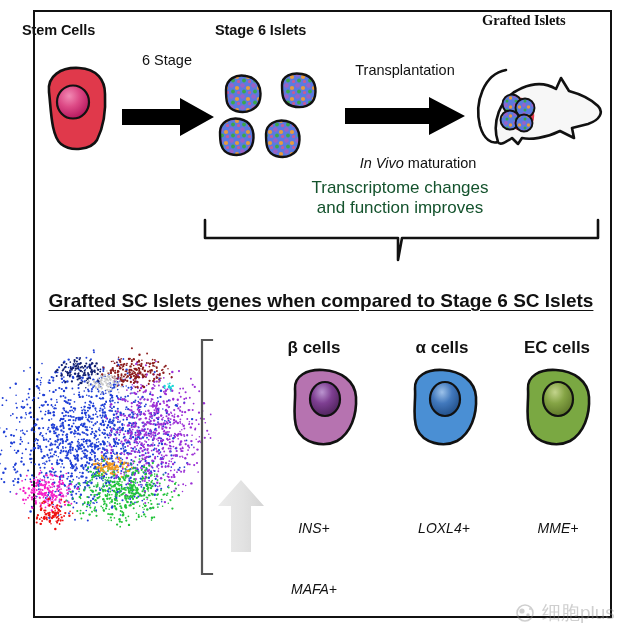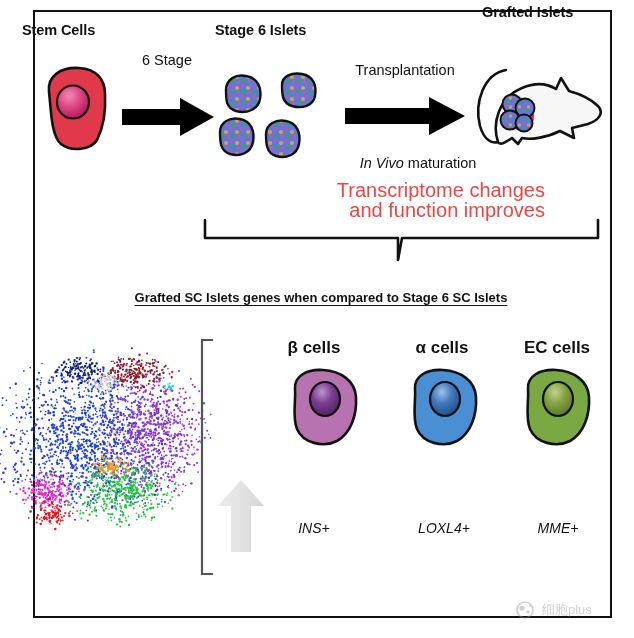--- a/index.html
+++ b/index.html
@@ -50,28 +50,28 @@
     font-style: italic;
     text-align: center;
     line-height: 1.44;
   }
   .celltype {
     font-weight: bold;
     font-size: 17px;
     text-align: center;
   }
   .red {
-    color: #ef4444;
-    font-size: 20px;
-    text-align: right;
+    color: #14532d;
+    font-size: 17px;
+    text-align: center;
     line-height: 1.32;
   }
   .underline-title {
     font-weight: bold;
-    font-size: 13px;
+    font-size: 19px;
     text-decoration: underline;
     text-underline-offset: 2.5px;
   }
   .italic { font-style: italic; }
 
   
   .blockarrow {
     position: absolute;
   }
 
@@ -79,39 +79,39 @@
   #watermark {
     position: absolute;
     left: 512px;
     top: 600px;
     display: flex;
     align-items: center;
     gap: 4px;
     opacity: 0.42;
   }
   #watermark .wm-text {
-    font-size: 13px;
+    font-size: 19px;
     color: #8e8e8e;
     white-space: pre;
   }
 
   svg { display: block; overflow: visible; }
 </style>
 </head>
 <body>
 
 <div id="figure">
 
   <div id="frame"></div>
 
   <div class="lbl hdr" style="left:22px; top:22px;">Stem Cells</div>
 
   <div class="lbl hdr" style="left:215px; top:22px;">Stage 6 Islets</div>
 
-  <div class="lbl hdr" style="left:482px; top:4px;">Grafted Islets</div>
+  <div class="lbl hdr" style="left:482px; top:12px;font-family:Liberation Serif, serif;">Grafted Islets</div>
 
   <svg style="position:absolute; left:35px; top:62px;" width="90" height="92">
     <defs>
       <radialGradient id="stemNucGrad" cx="38%" cy="32%" r="72%">
         <stop offset="0%" stop-color="#f28ab4"></stop>
         <stop offset="46%" stop-color="#dd4a86"></stop>
         <stop offset="100%" stop-color="#b3155c"></stop>
       </radialGradient>
     </defs>
     <path d="M14,30 C12,14 26,5 44,6 C62,7 70,18 70,32
@@ -3458,20 +3458,21 @@
       </radialGradient>
     </defs>
     <path d="M10,24 C9,11 22,4 38,5 C56,6 70,16 71,32
              C72,50 66,68 52,76 C38,83 18,78 12,64
              C7,52 11,36 10,24 Z" fill="#b673b0" stroke="#111111" stroke-width="2.6" stroke-linejoin="round"></path>
     <ellipse cx="40" cy="34" rx="15" ry="17" fill="url(#betaNuc)" stroke="#111111" stroke-width="2.2"></ellipse>
   </svg>
 
   <div class="lbl gene" style="left:258px; top:478px; width:112px;">
     <div>INS+</div>
+    <div>MAFA+</div>
     
     
     
   </div>
 
   <div class="lbl celltype" style="left:400px; top:338px; width:84px;">α cells</div>
 
   <svg style="position:absolute; left:405px; top:365px;" width="80" height="84">
     <defs>
       <radialGradient id="alphaNuc" cx="40%" cy="30%" r="74%">

